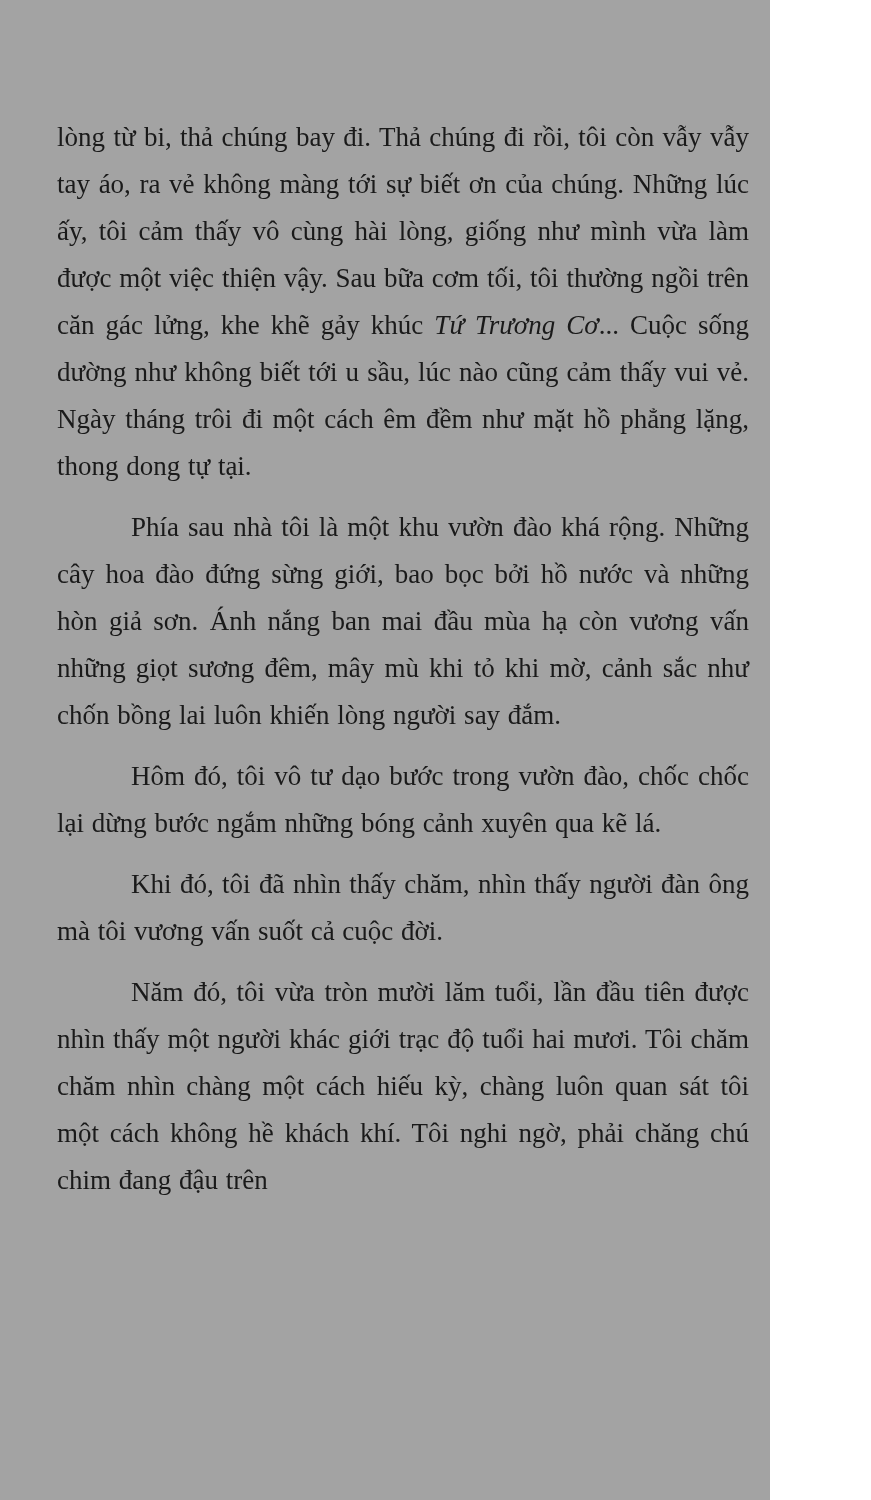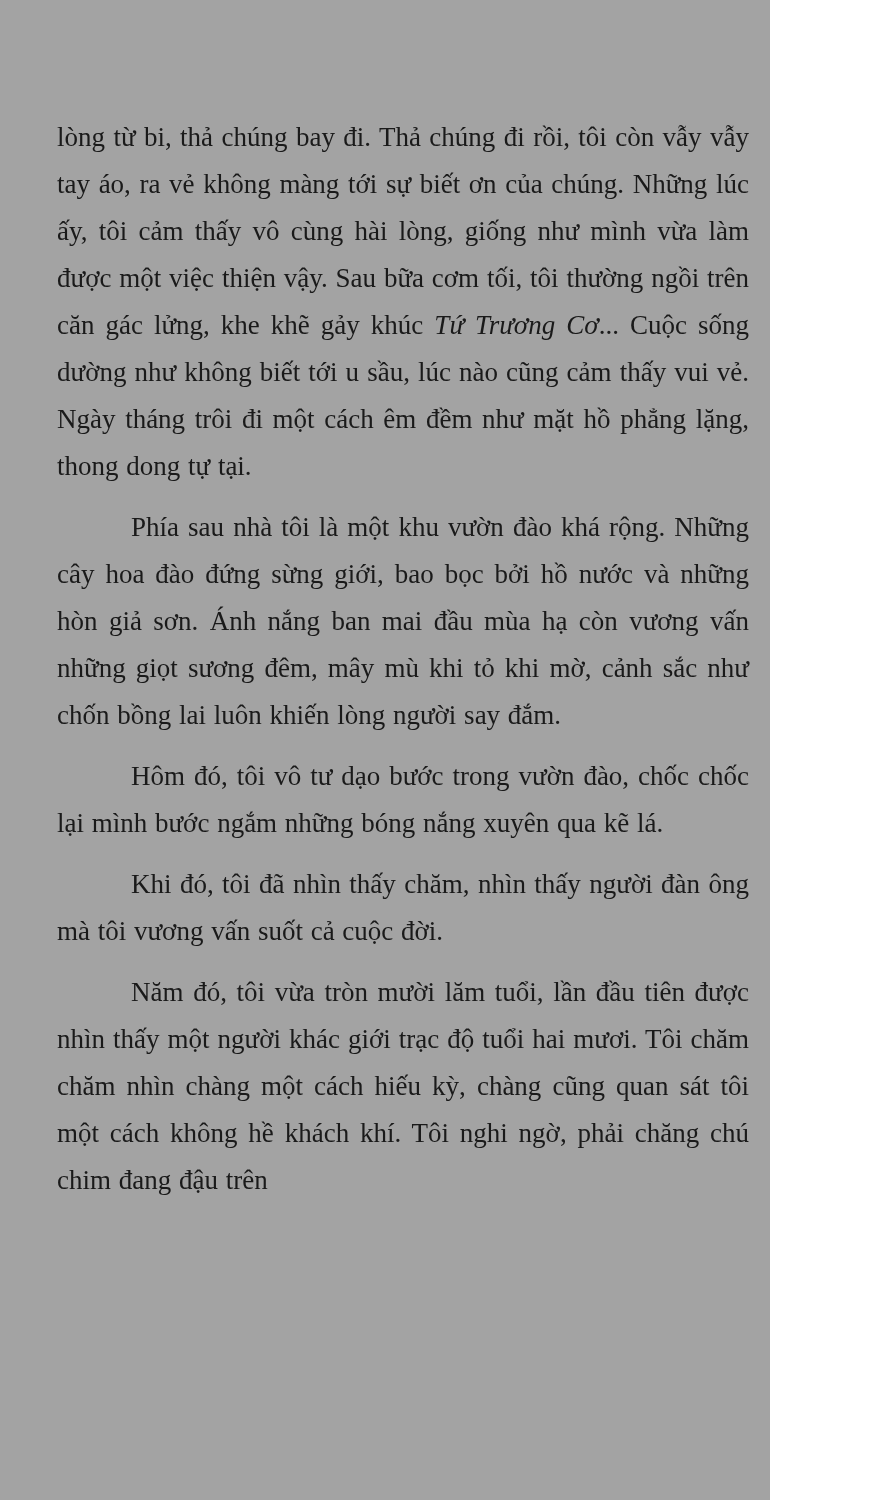--- a/index.html
+++ b/index.html
@@ -63,23 +63,23 @@
   }
 </style>
 </head>
 <body>
 
 <div class="page">
 
   <div class="text-col">
       <p class="para"><span>lòng từ bi, thả chúng bay đi. Thả chúng đi rồi, tôi còn vẫy vẫy tay áo, ra vẻ không màng tới sự biết ơn của chúng. Những lúc ấy, tôi cảm thấy vô cùng hài lòng, giống như mình vừa làm được một việc thiện vậy. Sau bữa cơm tối, tôi thường ngồi trên căn gác lửng, khe khẽ gảy khúc </span><span class="run-italic">Tứ Trương Cơ</span><span>... Cuộc sống dường như không biết tới u sầu, lúc nào cũng cảm thấy vui vẻ. Ngày tháng trôi đi một cách êm đềm như mặt hồ phẳng lặng, thong dong tự tại.</span></p>
       <p class="para indent"><span>Phía sau nhà tôi là một khu vườn đào khá rộng. Những cây hoa đào đứng sừng giới, bao bọc bởi hồ nước và những hòn giả sơn. Ánh nắng ban mai đầu mùa hạ còn vương vấn những giọt sương đêm, mây mù khi tỏ khi mờ, cảnh sắc như chốn bồng lai luôn khiến lòng người say đắm.</span></p>
-      <p class="para indent"><span>Hôm đó, tôi vô tư dạo bước trong vườn đào, chốc chốc lại mình bước ngắm những bóng nắng xuyên qua kẽ lá.</span></p>
+      <p class="para indent"><span>Hôm đó, tôi vô tư dạo bước trong vườn đào, chốc chốc lại dừng bước ngắm những bóng cảnh xuyên qua kẽ lá.</span></p>
       <p class="para indent"><span>Khi đó, tôi đã nhìn thấy chăm, nhìn thấy người đàn ông mà tôi vương vấn suốt cả cuộc đời.</span></p>
-      <p class="para indent"><span>Năm đó, tôi vừa tròn mười lăm tuổi, lần đầu tiên được nhìn thấy một người khác giới trạc độ tuổi hai mươi. Tôi chăm chăm nhìn chàng một cách hiếu kỳ, chàng cũng quan sát tôi một cách không hề khách khí. Tôi nghi ngờ, phải chăng chú chim đang đậu trên</span></p>
+      <p class="para indent"><span>Năm đó, tôi vừa tròn mười lăm tuổi, lần đầu tiên được nhìn thấy một người khác giới trạc độ tuổi hai mươi. Tôi chăm chăm nhìn chàng một cách hiếu kỳ, chàng luôn quan sát tôi một cách không hề khách khí. Tôi nghi ngờ, phải chăng chú chim đang đậu trên</span></p>
     </div>
 
   <div class="side">
     <div>
       <div class="side-word w0">Phấn</div>
       <div class="side-word w1">hoa</div>
       <div class="side-word w2">lầu</div>
       <div class="side-word w3">xanh</div>
     </div>
     <div class="medallion">

